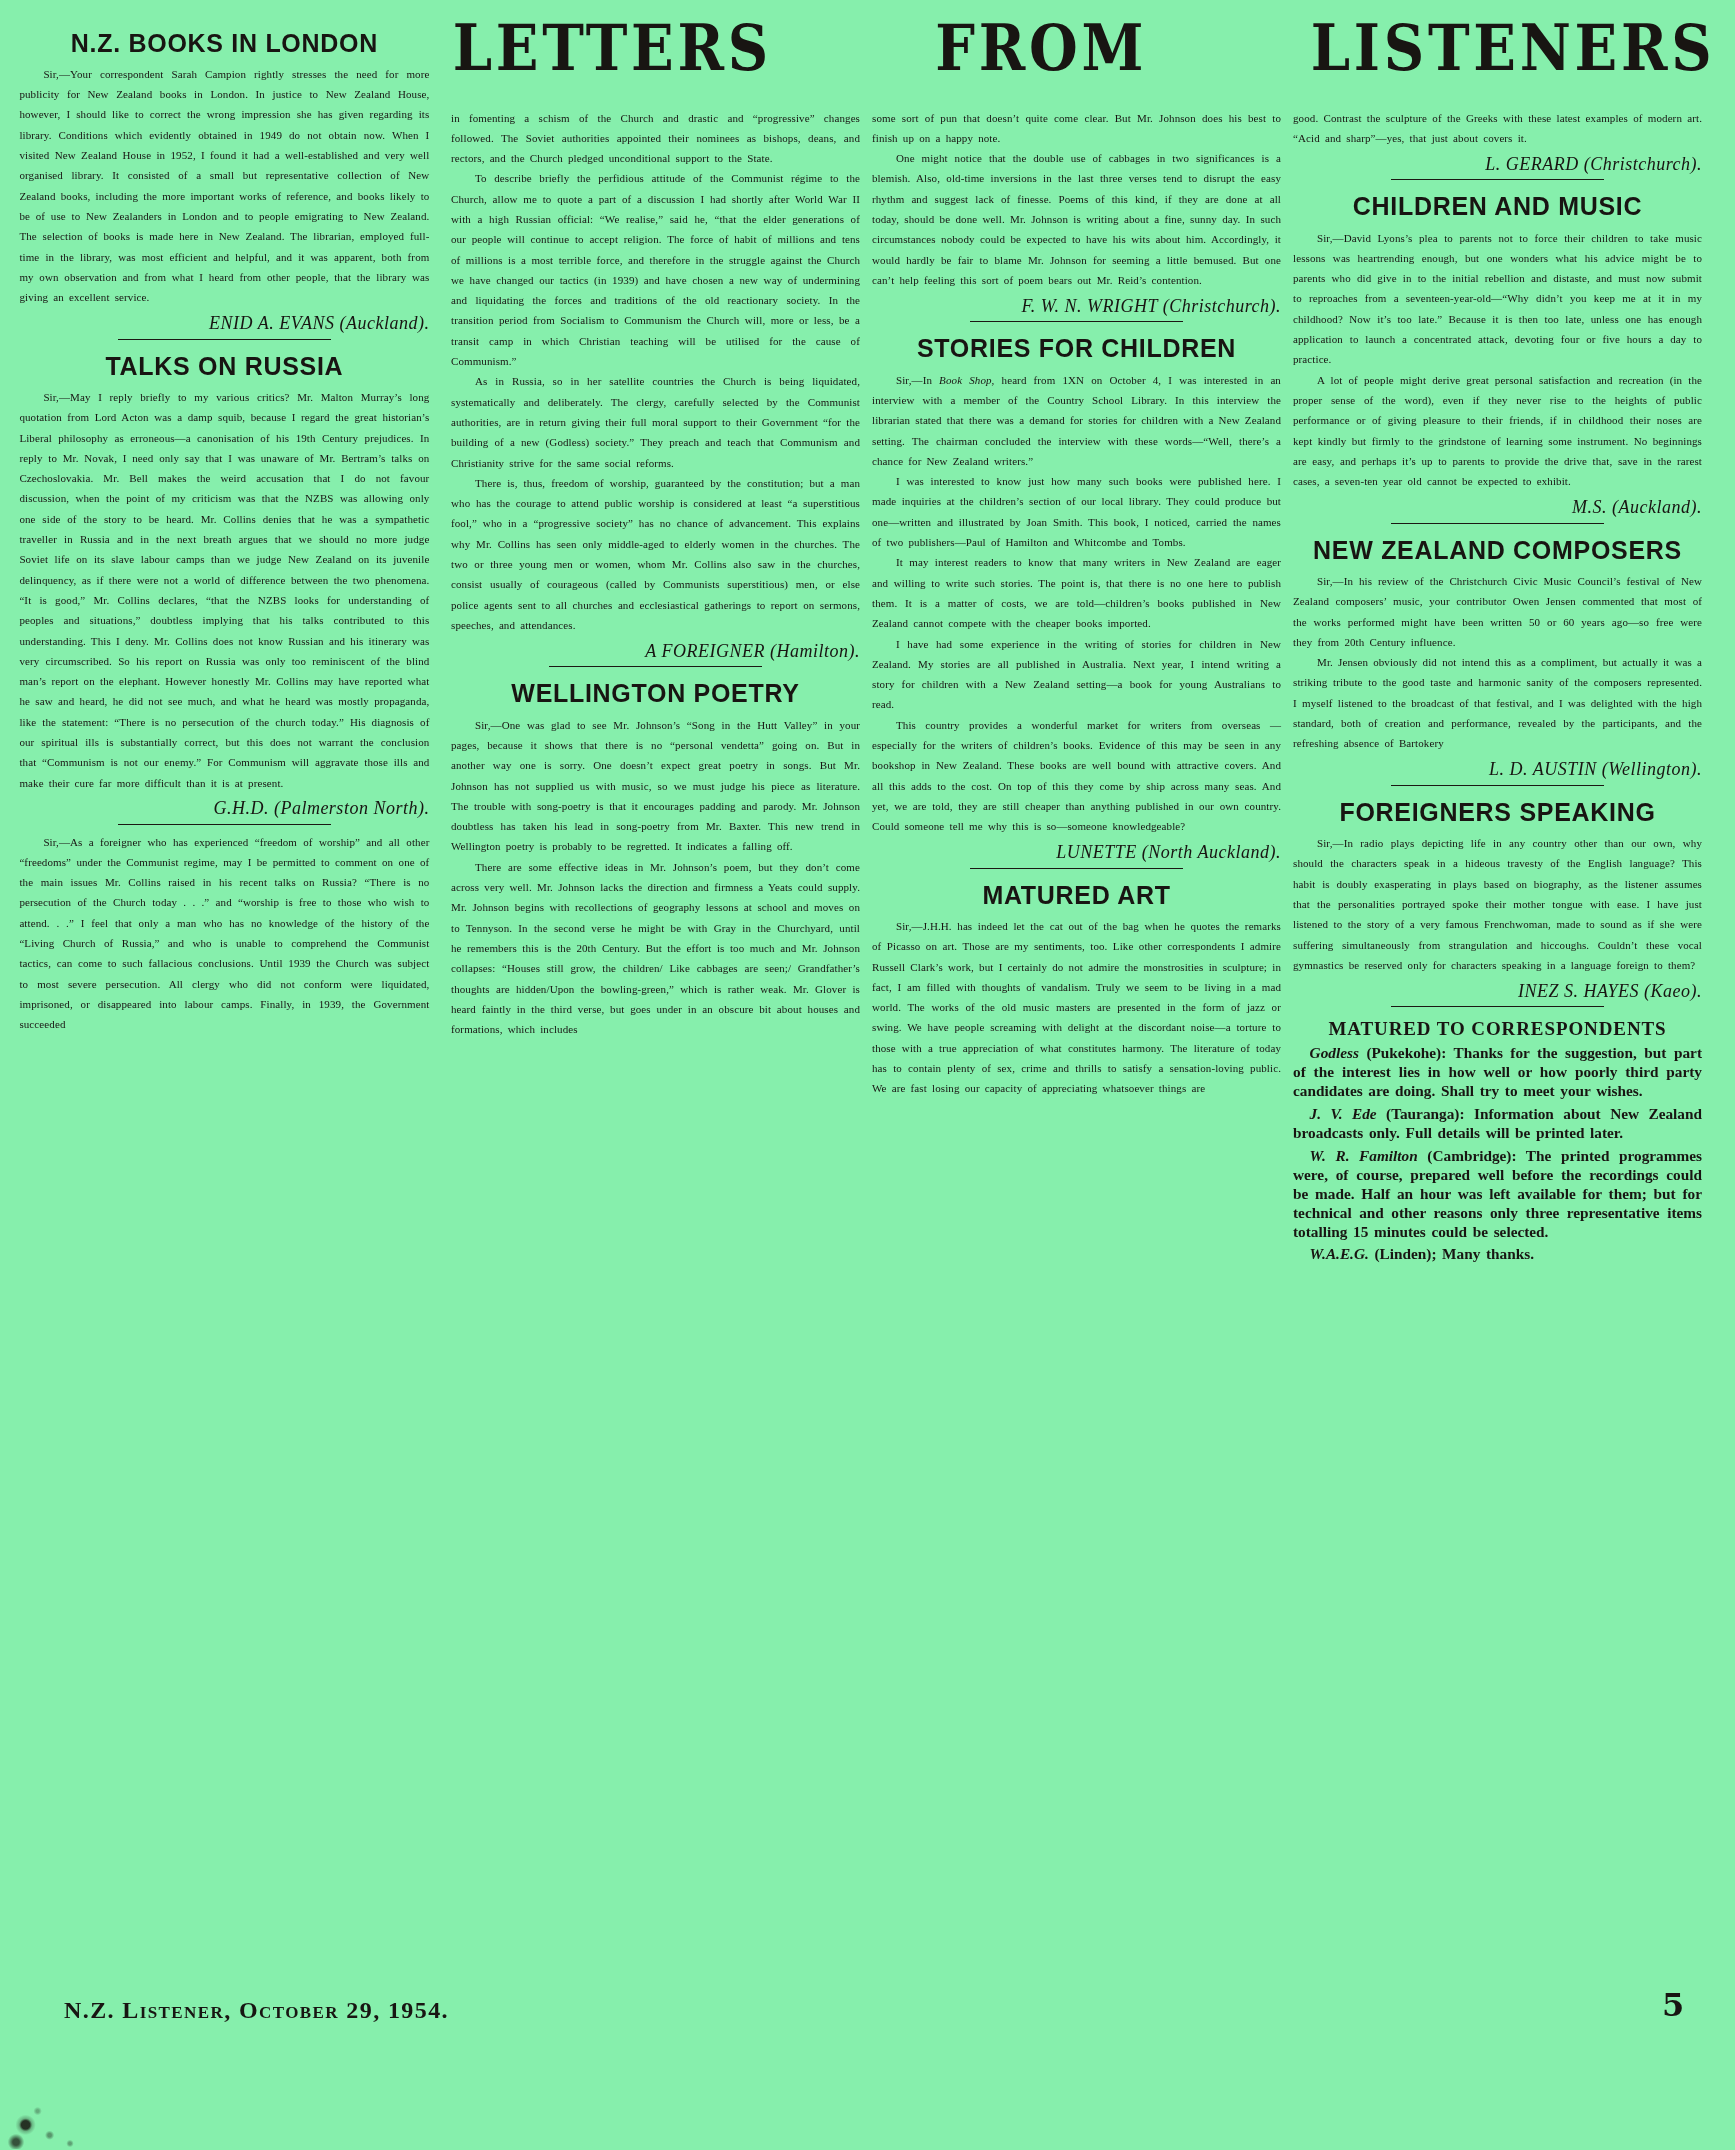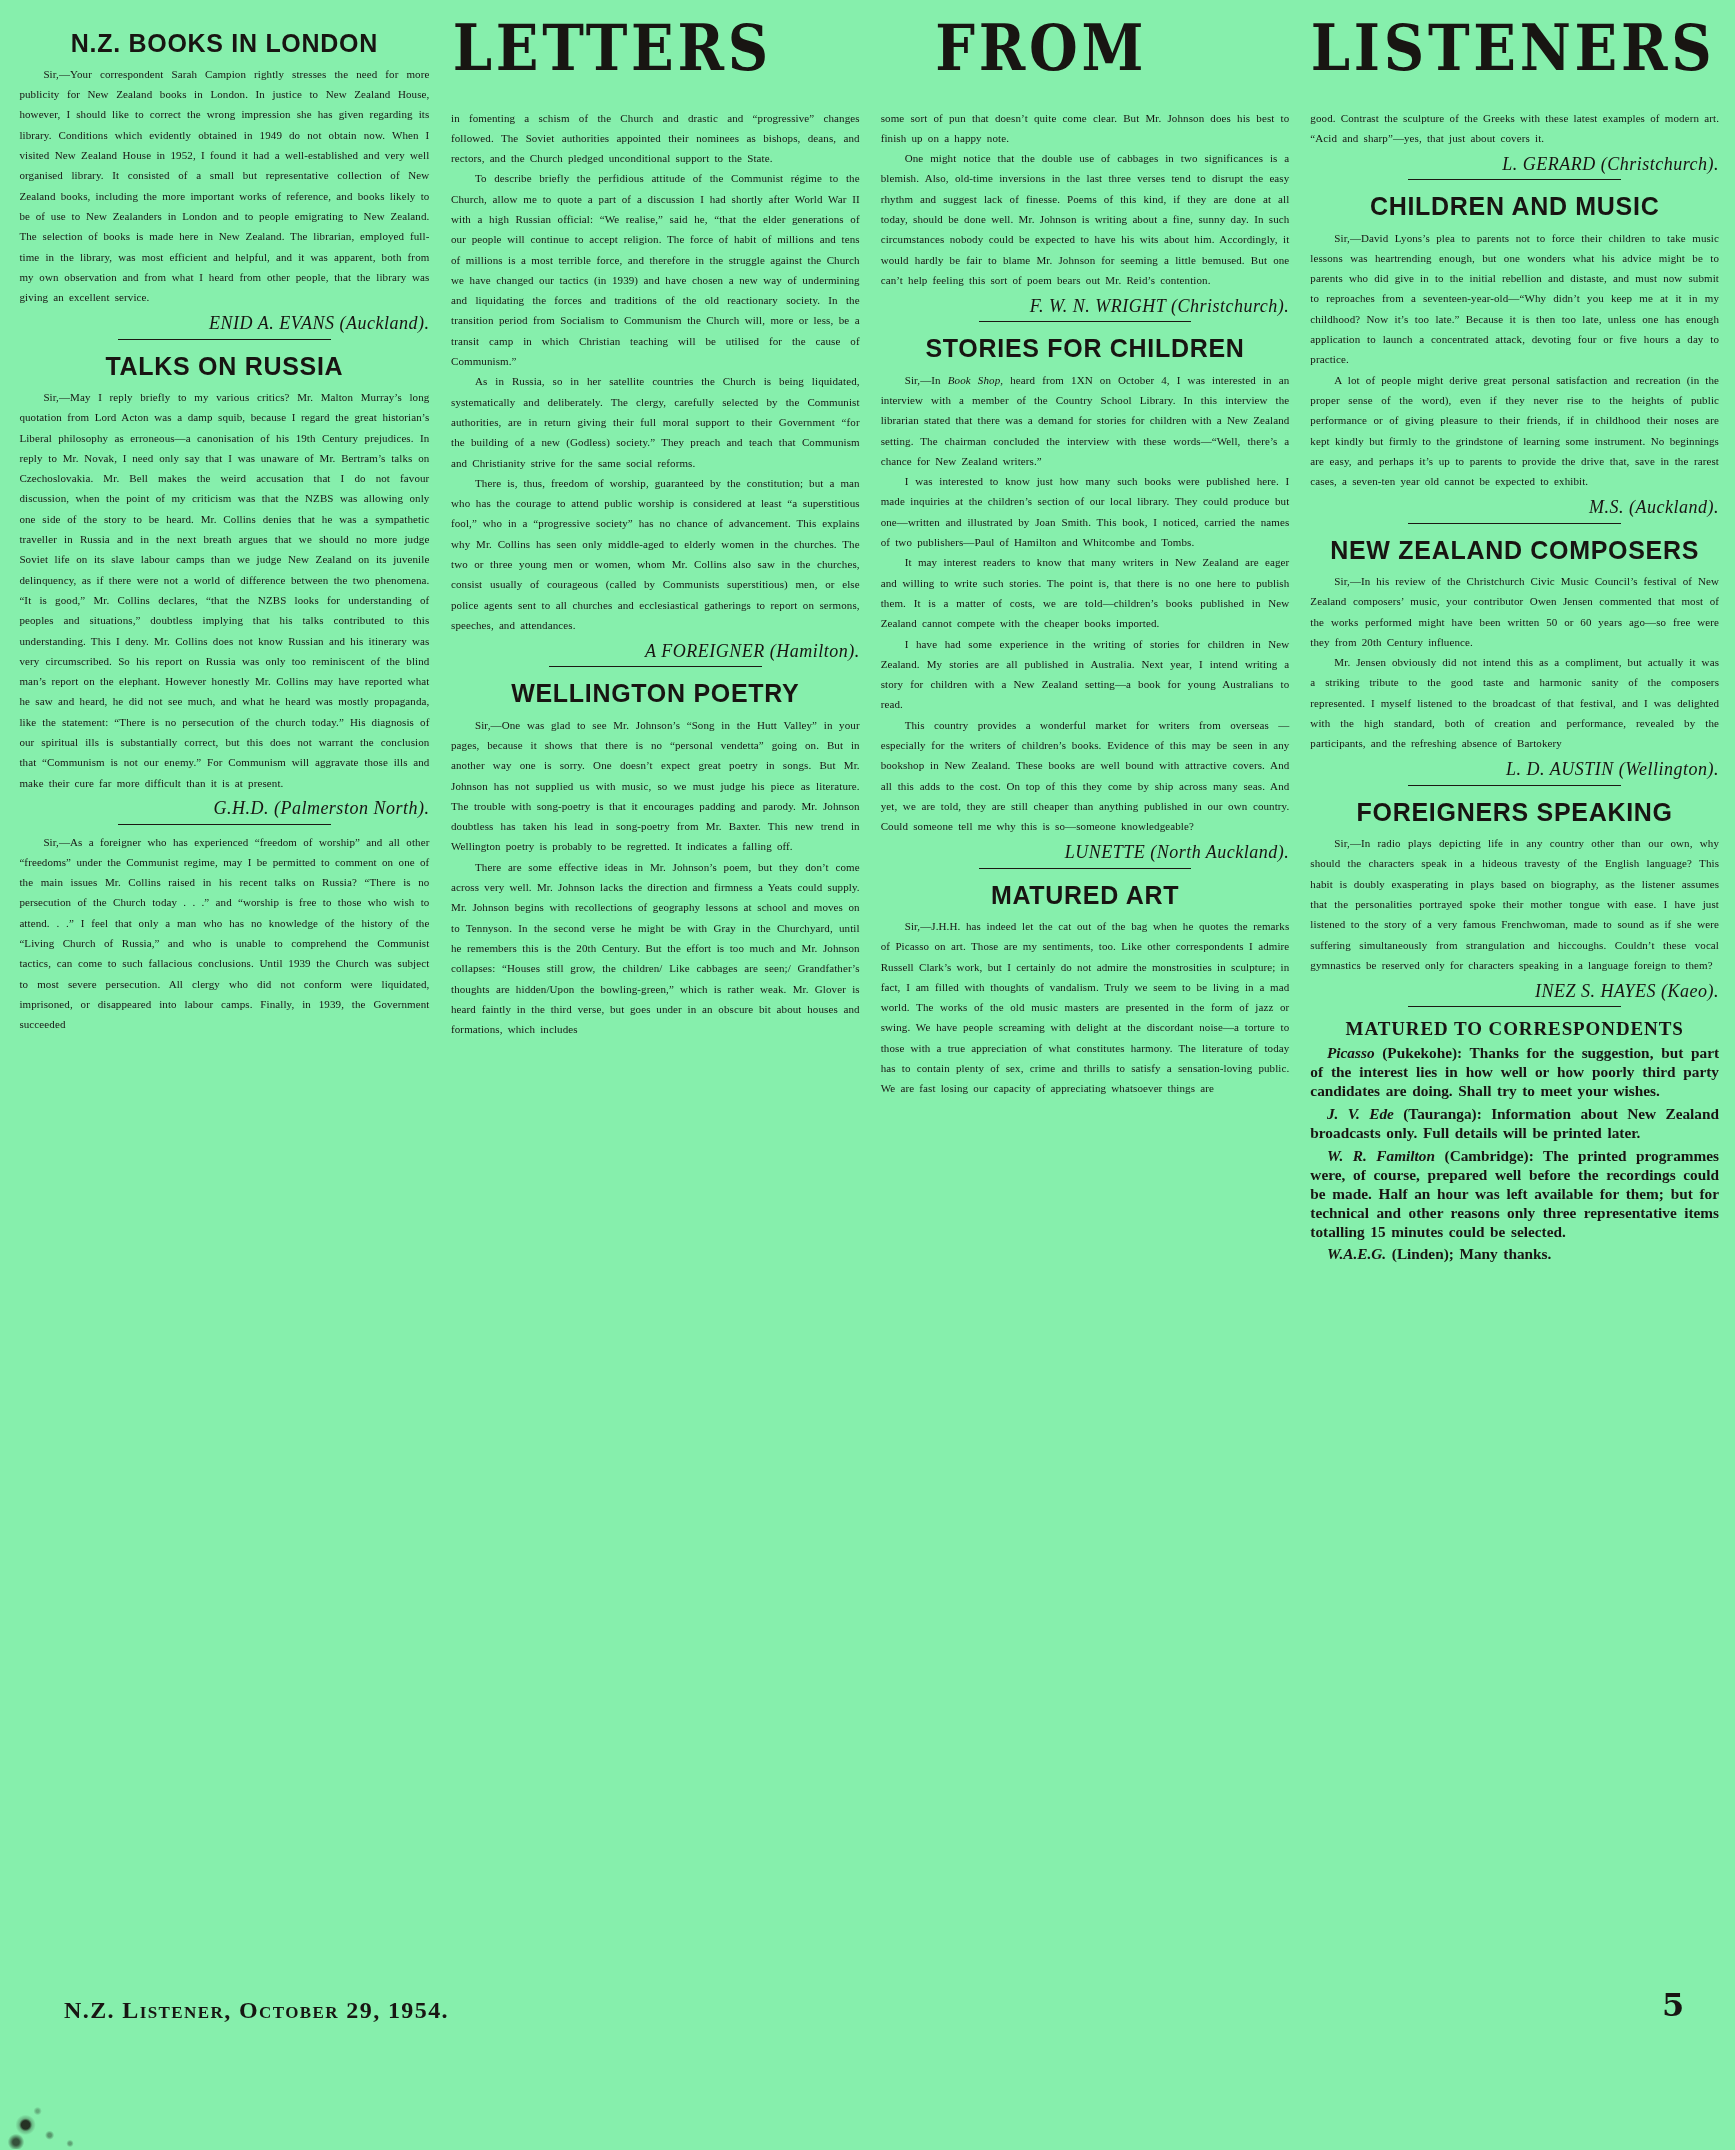--- a/index.html
+++ b/index.html
@@ -4,21 +4,21 @@
 <style>
   html, body { margin:0; padding:0; background:#e8e4d8; }
   .page {
     position:relative; width:1736px; height:2151px;
     background:#86efac; color:#181512; overflow:hidden;
     font-family:"Liberation Serif", serif;
   }
   
   .col1 { position:absolute; left:19.4px; top:16.6px; width:410px; }
   .right-section { position:absolute; left:451px; top:11px; width:1268px; }
-  .rcols { display:flex; gap:21px; margin-top:18.5px; }
+  .rcols { display:flex; gap:12px; margin-top:18.5px; }
   .rcol { width:409px; }
 
   
   .masthead {
     display:flex; justify-content:space-between; align-items:flex-start;
     width:1268px; height:78px; padding:2.8px 3.7px 0 1.8px; box-sizing:border-box;
     font-family:"DejaVu Serif", serif; font-weight:700;
     font-size:56px; line-height:1.05; letter-spacing:3.7px;
     transform:scaleY(1.14); transform-origin:top left;
     white-space:nowrap;
@@ -140,21 +140,21 @@
           <h2 class="heading">NEW ZEALAND COMPOSERS</h2>
           <p class="para">Sir,—In his review of the Christchurch Civic Music Council’s festival of New Zealand composers’ music, your contributor Owen Jensen commented that most of the works performed might have been written 50 or 60 years ago—so free were they from 20th Century influence.</p>
           <p class="para">Mr. Jensen obviously did not intend this as a compliment, but actually it was a striking tribute to the good taste and harmonic sanity of the composers represented. I myself listened to the broadcast of that festival, and I was delighted with the high standard, both of creation and performance, revealed by the participants, and the refreshing absence of Bartokery</p>
           <div class="sig">L. D. AUSTIN (Wellington).</div>
           <div class="rule"></div>
           <h2 class="heading">FOREIGNERS SPEAKING</h2>
           <p class="para">Sir,—In radio plays depicting life in any country other than our own, why should the characters speak in a hideous travesty of the English language? This habit is doubly exasperating in plays based on biography, as the listener assumes that the personalities portrayed spoke their mother tongue with ease. I have just listened to the story of a very famous Frenchwoman, made to sound as if she were suffering simultaneously from strangulation and hiccoughs. Couldn’t these vocal gymnastics be reserved only for characters speaking in a language foreign to them?</p>
           <div class="sig">INEZ S. HAYES (Kaeo).</div>
           <div class="rule"></div>
           <h3 class="answers-heading">MATURED TO CORRESPONDENTS</h3>
-          <p class="answer"><i>Picasso </i>(Pukekohe): Thanks for the suggestion, but part of the interest lies in how well or how poorly third party candidates are doing. Shall try to meet your wishes.</p>
+          <p class="answer"><i>Godless </i>(Pukekohe): Thanks for the suggestion, but part of the interest lies in how well or how poorly third party candidates are doing. Shall try to meet your wishes.</p>
           <p class="answer"><i>J. V. Ede </i>(Tauranga): Information about New Zealand broadcasts only. Full details will be printed later.</p>
           <p class="answer"><i>W. R. Familton </i>(Cambridge): The printed programmes were, of course, prepared well before the recordings could be made. Half an hour was left available for them; but for technical and other reasons only three representative items totalling 15 minutes could be selected.</p>
           <p class="answer"><i>W.A.E.G. </i>(Linden); Many thanks.</p>
         </div>
     </div>
   </div>
 
   <div class="footer-dateline">N.Z. Listener, October 29, 1954.</div>
   <div class="page-number">5</div>
   <div class="ink-smudge"></div>

